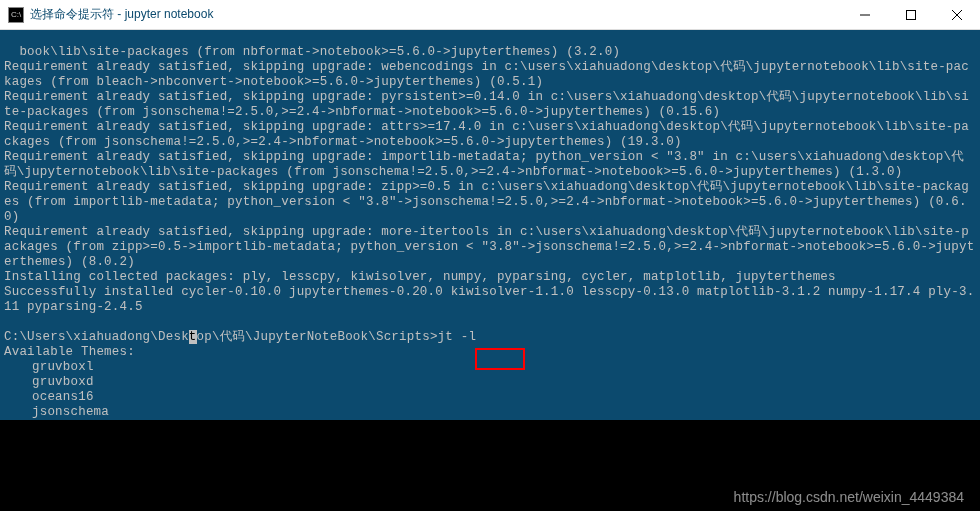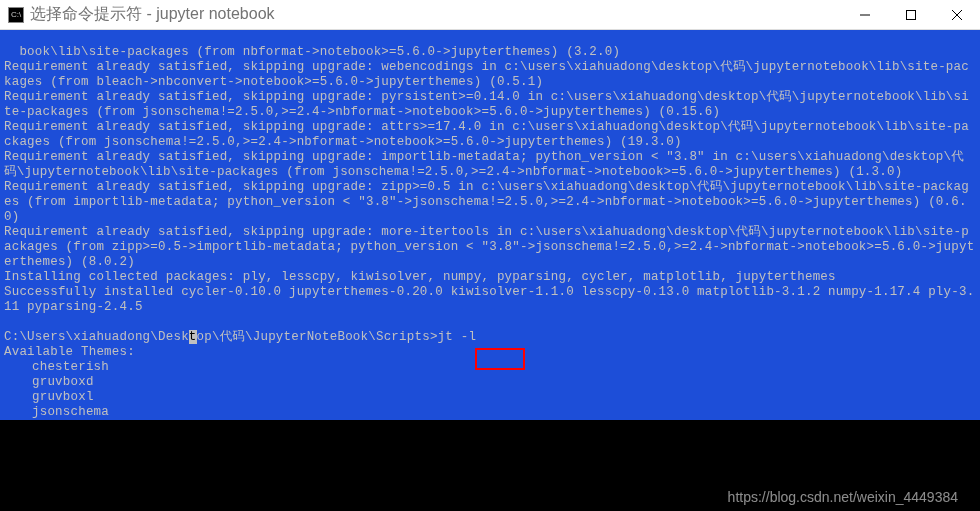--- a/index.html
+++ b/index.html
@@ -28,60 +28,60 @@
       margin-right: 6px;
       display: flex;
       align-items: center;
       justify-content: center;
       font-size: 8px;
       color: #ccc;
       font-family: sans-serif;
     }
     .titlebar-title {
       font-family: "Microsoft YaHei", sans-serif;
-      font-size: 16px;
-      color: #737373;
+      font-size: 12px;
+      color: #0c4a6e;
       flex: 1;
     }
     .win-controls {
       display: flex;
       height: 100%;
     }
     .win-btn {
       width: 46px;
       height: 100%;
       display: flex;
       align-items: center;
       justify-content: center;
       font-family: sans-serif;
       font-size: 11px;
       color: #000;
     }
     .win-btn svg { width: 10px; height: 10px; }
     .terminal {
-      background: #1d4ed8;
+      background: #0c4a6e;
       color: #c0c0c0;
       padding: 0 4px;
       line-height: 15px;
       white-space: pre-wrap;
       word-break: break-all;
       letter-spacing: 0.2px;
     }
     .highlight-box {
       position: absolute;
       border: 2px solid #ff0000;
       pointer-events: none;
     }
     .cursor {
       background: #c0c0c0;
       color: #000;
     }
     .watermark {
       position: absolute;
-      right: 22px;
+      right: 16px;
       bottom: 6px;
       color: rgba(255,255,255,0.55);
       font-family: sans-serif;
       font-size: 14px;
       pointer-events: none;
     }
     .indent { padding-left: 28px; display: block; }
   </style>
 </head>
 <body>
@@ -115,17 +115,17 @@
 <span>Requirement already satisfied, skipping upgrade: pyrsistent&gt;=0.14.0 in c:\users\xiahuadong\desktop\代码\jupyternotebook\lib\site-packages (from jsonschema!=2.5.0,&gt;=2.4-&gt;nbformat-&gt;notebook&gt;=5.6.0-&gt;jupyterthemes) (0.15.6)</span>
 <span>Requirement already satisfied, skipping upgrade: attrs&gt;=17.4.0 in c:\users\xiahuadong\desktop\代码\jupyternotebook\lib\site-packages (from jsonschema!=2.5.0,&gt;=2.4-&gt;nbformat-&gt;notebook&gt;=5.6.0-&gt;jupyterthemes) (19.3.0)</span>
 <span>Requirement already satisfied, skipping upgrade: importlib-metadata; python_version &lt; "3.8" in c:\users\xiahuadong\desktop\代码\jupyternotebook\lib\site-packages (from jsonschema!=2.5.0,&gt;=2.4-&gt;nbformat-&gt;notebook&gt;=5.6.0-&gt;jupyterthemes) (1.3.0)</span>
 <span>Requirement already satisfied, skipping upgrade: zipp&gt;=0.5 in c:\users\xiahuadong\desktop\代码\jupyternotebook\lib\site-packages (from importlib-metadata; python_version &lt; "3.8"-&gt;jsonschema!=2.5.0,&gt;=2.4-&gt;nbformat-&gt;notebook&gt;=5.6.0-&gt;jupyterthemes) (0.6.0)</span>
 <span>Requirement already satisfied, skipping upgrade: more-itertools in c:\users\xiahuadong\desktop\代码\jupyternotebook\lib\site-packages (from zipp&gt;=0.5-&gt;importlib-metadata; python_version &lt; "3.8"-&gt;jsonschema!=2.5.0,&gt;=2.4-&gt;nbformat-&gt;notebook&gt;=5.6.0-&gt;jupyterthemes) (8.0.2)</span>
 <span>Installing collected packages: ply, lesscpy, kiwisolver, numpy, pyparsing, cycler, matplotlib, jupyterthemes</span>
 <span>Successfully installed cycler-0.10.0 jupyterthemes-0.20.0 kiwisolver-1.1.0 lesscpy-0.13.0 matplotlib-3.1.2 numpy-1.17.4 ply-3.11 pyparsing-2.4.5</span>
 <span></span>
 <span><span>C:\Users\xiahuadong\Desk</span><span class="cursor">t</span><span>op\代码\JupyterNoteBook\Scripts&gt;</span><span>jt -l</span></span>
 <span>Available Themes: </span>
-<span class="indent">chesterish</span><span class="indent">gruvboxd</span><span class="indent">gruvboxl</span><span class="indent">jsonschema</span></div>
+<span class="indent">gruvboxl</span><span class="indent">gruvboxd</span><span class="indent">oceans16</span><span class="indent">jsonschema</span></div>
 
 <div class="highlight-box" style="left:475px;top:348px;width:50px;height:22px;"></div>
 
 <div class="watermark">https://blog.csdn.net/weixin_4449384</div>
 
 </body></html>

